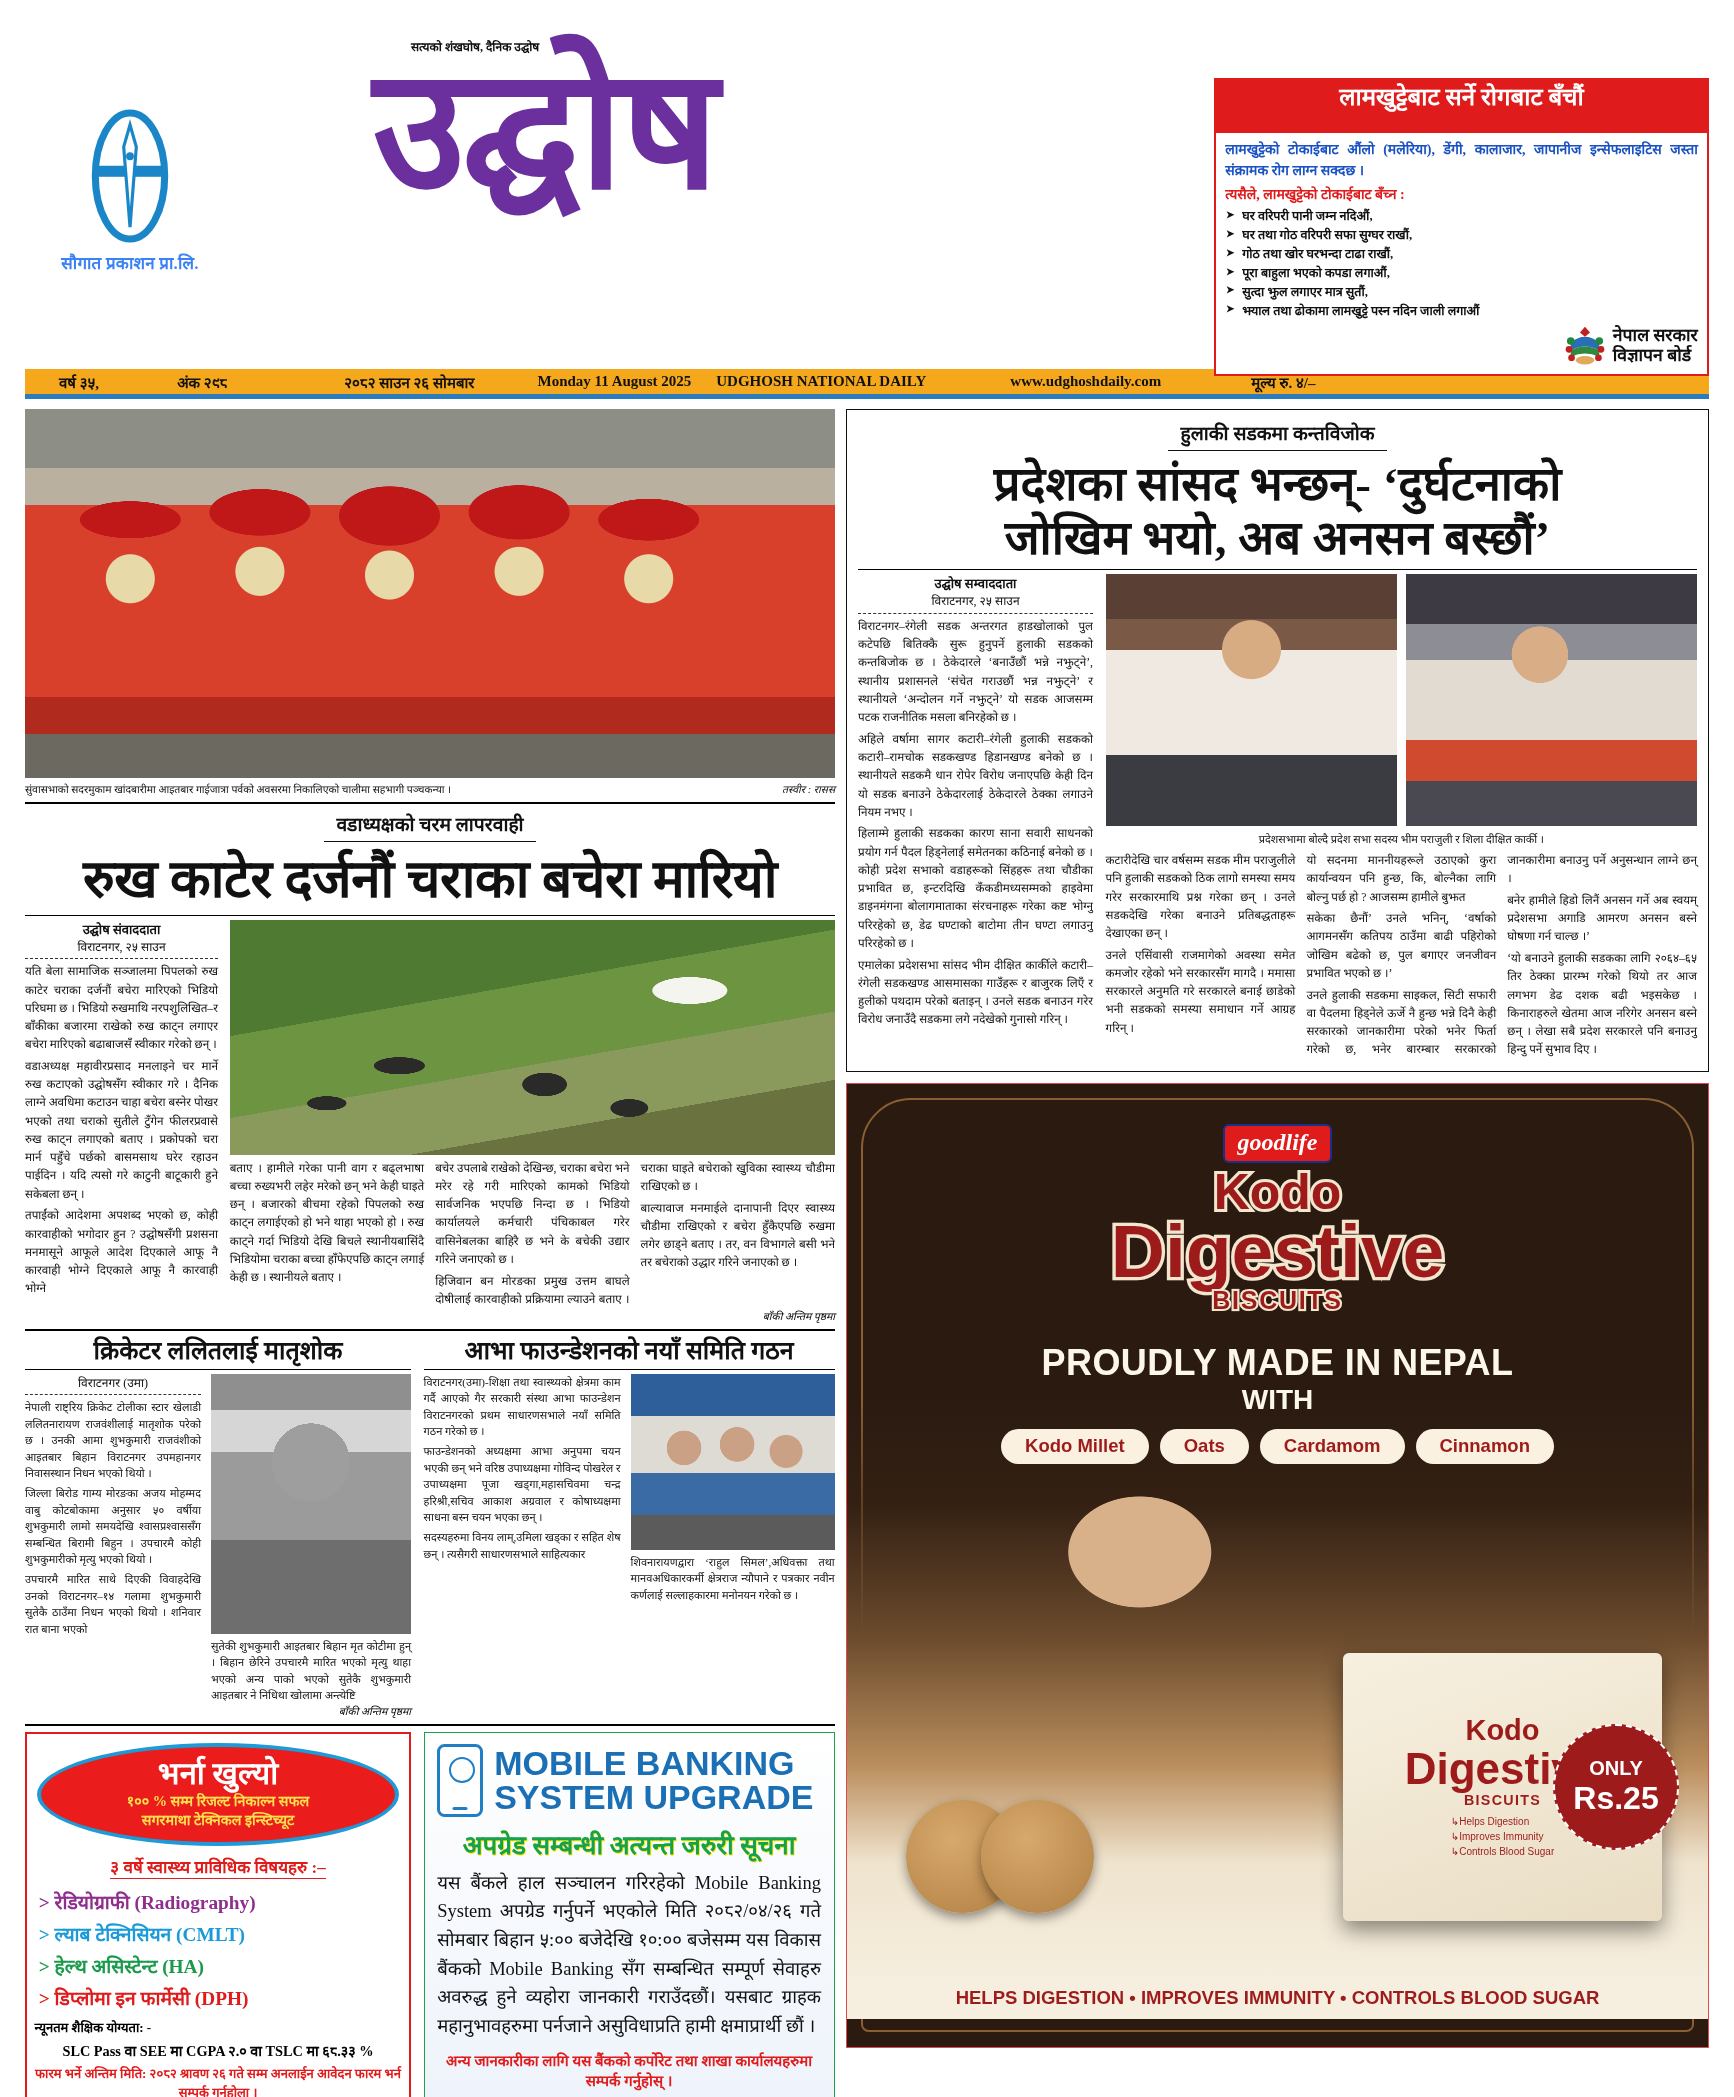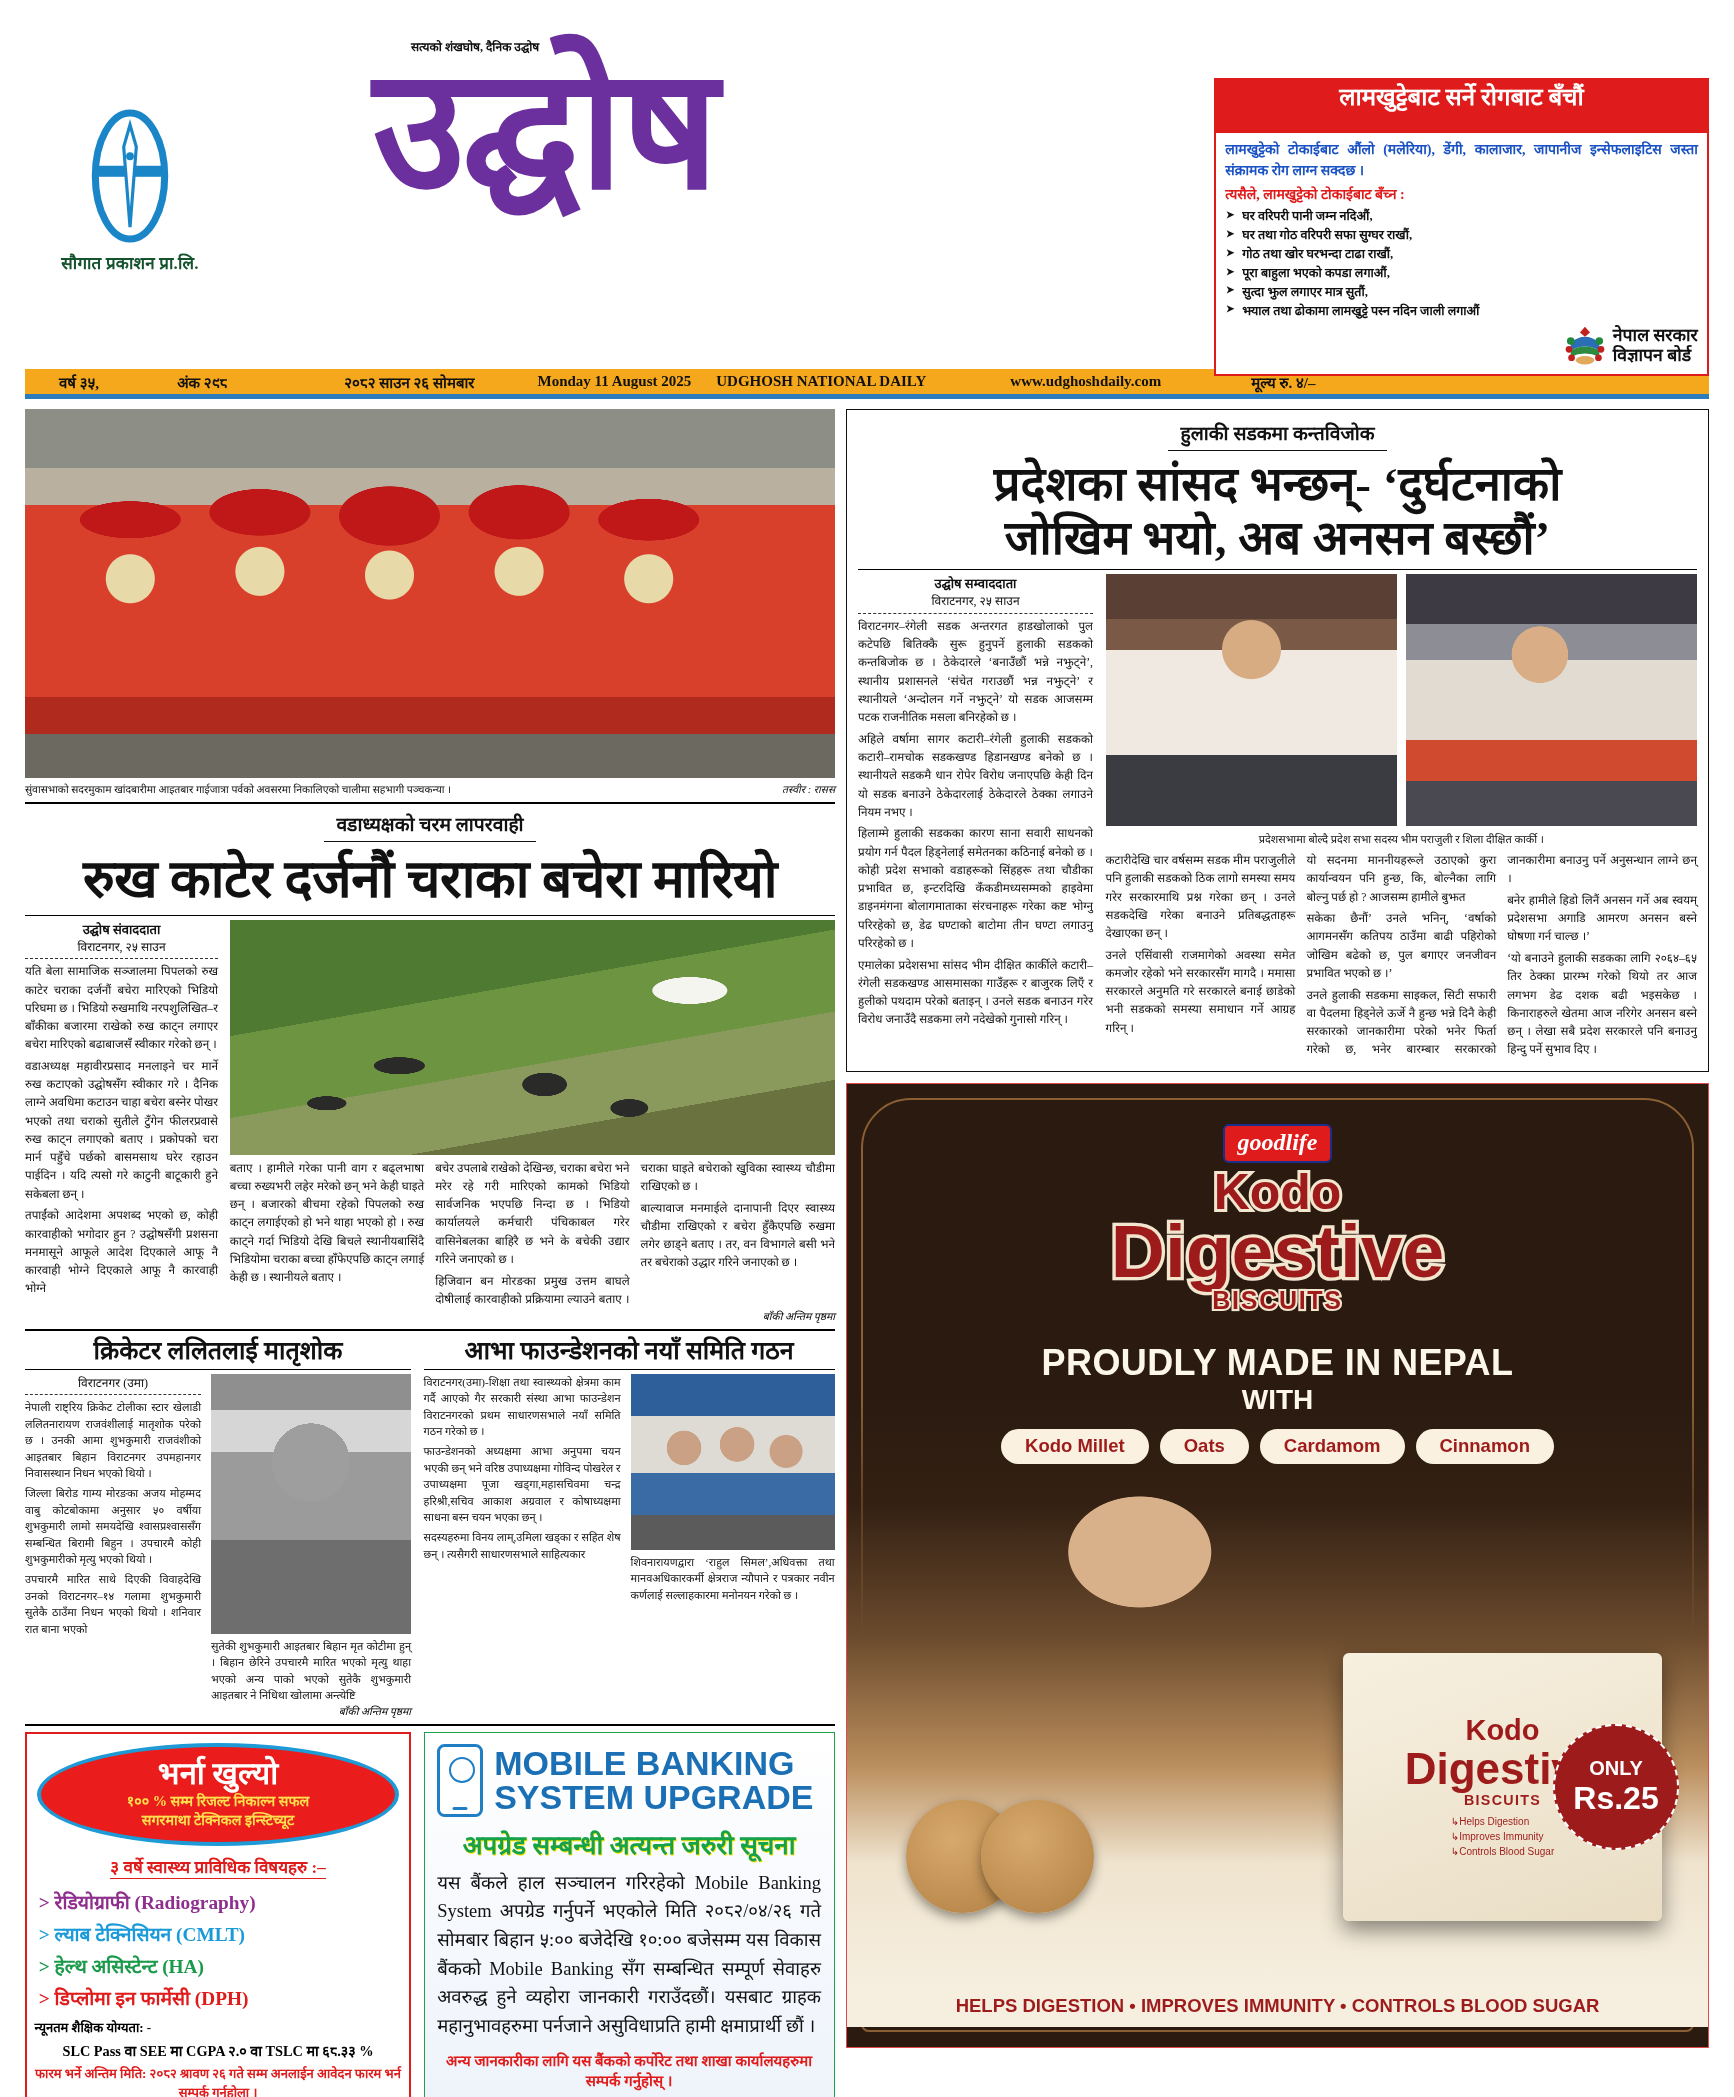--- a/index.html
+++ b/index.html
@@ -16,21 +16,21 @@
 
   
   .masthead { position: relative; height: 369px; padding: 0 25px; }
   .mast-inner { display:flex; align-items:flex-start; height:100%; }
 
   .logo-block { width: 210px; padding-top: 109px; text-align:center; }
   .logo-mark { width: 96px; height: 134px; margin: 0 auto; position:relative; }
   .logo-mark svg { width:100%; height:100%; }
   .logo-company {
     font-family:"Liberation Serif", serif; font-size: 17px; font-weight:700;
-    margin-top: 7.6px; color:#14532d; letter-spacing:0.2px;
+    margin-top: 7.6px; color:#3b82f6; letter-spacing:0.2px;
   }
 
   .title-block { flex:1; position:relative; padding-top: 38px; }
   .tagline {
     font-family:"Liberation Serif", serif; font-size: 12px; font-weight:700;
     color:#111; margin-left: 176px; margin-bottom: 1.7px;
   }
   .mast-title {
     font-family:"Liberation Serif", serif;
     font-size: 168px; line-height: .88; font-weight: 700;
@@ -246,21 +246,21 @@
   .pack-bul { font-family:"Liberation Sans", sans-serif; font-size:10px; color:#9e1b1b; margin-top:4.2px; line-height:1.5; }
   .only-badge {
     position:absolute; right:29px; bottom:197px; width:126px; height:126px; z-index:4;
     background:#9e1b1b; border:2.9px dashed #fff; border-radius:50%;
     display:flex; flex-direction:column; align-items:center; justify-content:center; color:#fff;
     font-family:"Liberation Sans", sans-serif; font-weight:700;
   }
   .only-badge .o1 { font-size:20px; }
   .only-badge .o2 { font-size:32px; }
   .kodo-benefits {
-    position:absolute; left:0; right:0; bottom:20px; z-index:5; text-align:center;
+    position:absolute; left:0; right:0; bottom:28px; z-index:5; text-align:center;
     font-family:"Liberation Sans", sans-serif; font-weight:700; font-size:18.5px; color:#9e1b1b;
     background:#f6efe0; padding:9.2px 0;
   }
   .kodo-cookies { position:absolute; left:59px; bottom:134px; z-index:3; display:flex; gap:-12.6px; }
   .cookie { width:113px; height:113px; border-radius:50%; background:radial-gradient(circle at 40% 35%, #d8a96c, #b07f43); box-shadow:0 5px 11px rgba(0,0,0,.4); }
   .cookie:nth-child(2){ margin-left:-38px; }
 
   
   .sec-title { font-family:"Liberation Serif", serif; font-weight:700; font-size:25px; text-align:center; color:#111; line-height:1.1; }
   .colbox-left { width: 386px; }

